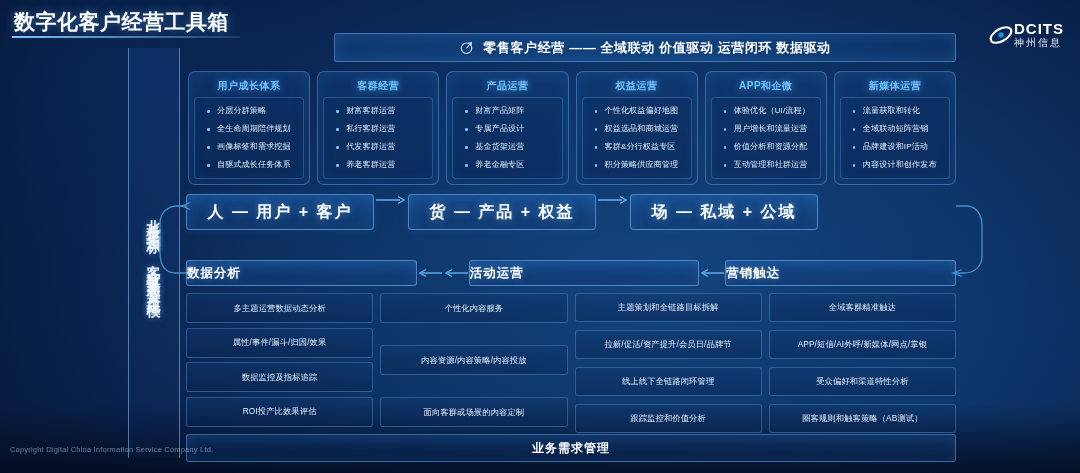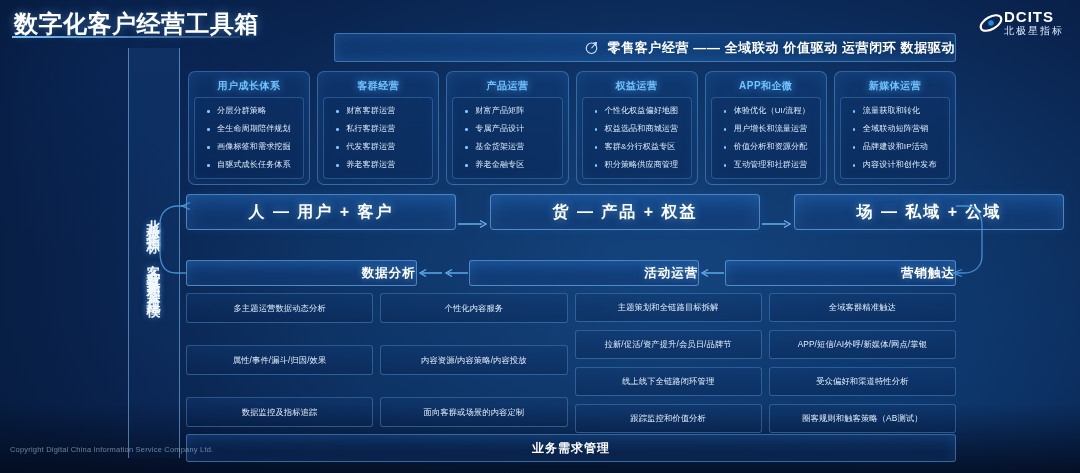--- a/index.html
+++ b/index.html
@@ -28,30 +28,30 @@
   }
   .bg-dark-bottom {
     position: absolute; left: 0; bottom: 0; width: 100%; height: 70px;
     background: linear-gradient(to bottom, rgba(4,14,36,0) 0%, rgba(3,11,30,.85) 100%);
     pointer-events: none;
   }
 
   
   .page-title {
     position: absolute; left: 14px; top: 8px;
-    font-size: 24px; font-weight: bold; letter-spacing: .5px;
+    font-size: 21px; font-weight: bold; letter-spacing: .5px;
     color: #ffffff;
     text-shadow: 0 0 10px rgba(120,190,255,.45);
   }
   .title-underline {
     position: absolute; left: 12px; top: 36px; width: 228px; height: 2px;
     background: linear-gradient(to right, #7fc6ff 0%, rgba(127,198,255,.15) 100%);
   }
   .brand {
-    position: absolute; right: 16px; top: 9px;
+    position: absolute; right: 16px; top: 21px;
     display: flex; align-items: center; 
   }
   .brand-mark { width: 26px; height: 26px; flex: 0 0 auto; }
   .brand-text { line-height: 1; }
   .brand-en { font-size: 15px; font-weight: bold; letter-spacing: 1px; color: #fff; }
   .brand-cn { font-size: 10px; letter-spacing: 2px; color: #dceaf8; margin-top: 2px; }
 
   
   .axis {
     position: absolute; left: 128px; top: 48px; width: 52px; height: 410px;
@@ -66,21 +66,21 @@
     color: #f2f8ff; text-shadow: 0 0 6px rgba(120,190,255,.5);
     line-height: 1;
   }
 
   
   .banner {
     position: absolute; left: 334px; top: 33px; width: 622px; height: 29px;
     border: 1px solid rgba(120,190,255,.45);
     border-radius: 3px;
     background: linear-gradient(to right, rgba(20,70,135,.55), rgba(25,90,165,.42), rgba(20,70,135,.30));
-    display: flex; align-items: center; justify-content: flex-end; gap: 9px;
+    display: flex; align-items: center; justify-content: center; gap: 9px;
     box-shadow: inset 0 0 14px rgba(70,150,230,.22);
   }
   .banner-icon { width: 15px; height: 15px; flex: 0 0 auto; }
   .banner-text { font-size: 13px; font-weight: bold; color: #ffffff; letter-spacing: .6px; }
 
   
   .cards { position: absolute; left: 188px; top: 71px; width: 768px; height: 114px; display: flex; gap: 7px; }
   .card {
     flex: 1 1 0; position: relative;
     border: 1px solid rgba(110,185,255,.40);
@@ -107,21 +107,21 @@
     font-size: 8.1px; line-height: 18px; color: #dceaf9;
     padding-left: 14px; white-space: nowrap;
     letter-spacing: .1px;
   }
   .card-list li::before {
     content: ""; position: absolute; left: 4px; top: 8px;
     width: 2.5px; height: 2.5px; border-radius: 50%; background: #7fc6ff;
   }
 
   
-  .mid-row { position: absolute; left: 186px; top: 194px; width: 878px; height: 36px; display: flex; align-items: flex-end; }
+  .mid-row { position: absolute; left: 186px; top: 194px; width: 632px; height: 36px; display: flex; align-items: flex-start; }
   .mid-bar {
     flex: 1 1 0; height: 36px;
     border: 1px solid rgba(125,195,255,.55);
     border-radius: 4px;
     background: linear-gradient(to bottom, rgba(24,80,150,.72), rgba(14,48,100,.60));
     display: flex; align-items: center; justify-content: center;
     box-shadow: inset 0 0 18px rgba(70,150,235,.22), 0 0 10px rgba(40,110,200,.18);
   }
   .mid-bar span {
     font-size: 16px; font-weight: bold; color: #ffffff; letter-spacing: 2px;
@@ -129,21 +129,21 @@
   }
   .mid-arrow { flex: 0 0 34px; display: flex; align-items: center; justify-content: center; }
 
   
   .low-head { position: absolute; left: 186px; top: 260px; width: 770px; height: 26px; display: flex; align-items: center; }
   .low-head-cell {
     flex: 1 1 0; height: 26px;
     border: 1px solid rgba(125,195,255,.55);
     border-radius: 3px;
     background: linear-gradient(to bottom, rgba(24,80,150,.70), rgba(14,48,100,.58));
-    display: flex; align-items: center; justify-content: flex-end;
+    display: flex; align-items: center; justify-content: flex-start;
     box-shadow: inset 0 0 12px rgba(70,150,235,.20);
   }
   .low-head-cell span {
     font-size: 12.5px; font-weight: bold; color: #ffffff; letter-spacing: 1px;
     text-shadow: 0 0 7px rgba(130,200,255,.5);
   }
   .low-arrow { flex: 0 0 26px; display: flex; align-items: center; justify-content: center; }
 
   
   .low-grid { position: absolute; left: 186px; top: 293px; width: 770px; height: 134px; display: flex; }
@@ -190,21 +190,21 @@
 <div class="page-title">数字化客户经营工具箱</div>
 <div class="title-underline"></div>
 
 <div class="brand">
   <svg class="brand-mark" viewBox="0 0 32 32">
     <ellipse cx="16" cy="16" rx="14" ry="7.5" transform="rotate(-30 16 16)" fill="none" stroke="#ffffff" stroke-width="2.6"></ellipse>
     <circle cx="16" cy="16" r="3.4" fill="#1a8fe0"></circle>
   </svg>
   <div class="brand-text">
     <div class="brand-en">DCITS</div>
-    <div class="brand-cn">北极星指标</div>
+    <div class="brand-cn">神州信息</div>
   </div>
 </div>
 
 <div class="axis">
   <div class="axis-label">北极星指标：客户数量和资产规模</div>
 </div>
 
 <div class="banner">
   <svg class="banner-icon" viewBox="0 0 20 20">
     <circle cx="10" cy="11" r="7" fill="none" stroke="#cfe6ff" stroke-width="1.5"></circle>
@@ -349,20 +349,23 @@
   <div class="low-col">
     <div class="low-cell">
         <span>多主题运营数据动态分析</span>
       </div>
     <div class="low-cell">
         <span>属性/事件/漏斗/归因/效果</span>
       </div>
     <div class="low-cell">
         <span>数据监控及指标追踪</span>
       </div>
+    <div class="low-cell">
+        <span>ROI投产比效果评估</span>
+      </div>
   </div>
 
   <div class="low-col">
     <div class="low-cell">
         <span>个性化内容服务</span>
       </div>
     <div class="low-cell">
         <span>内容资源/内容策略/内容投放</span>
       </div>
     <div class="low-cell">

